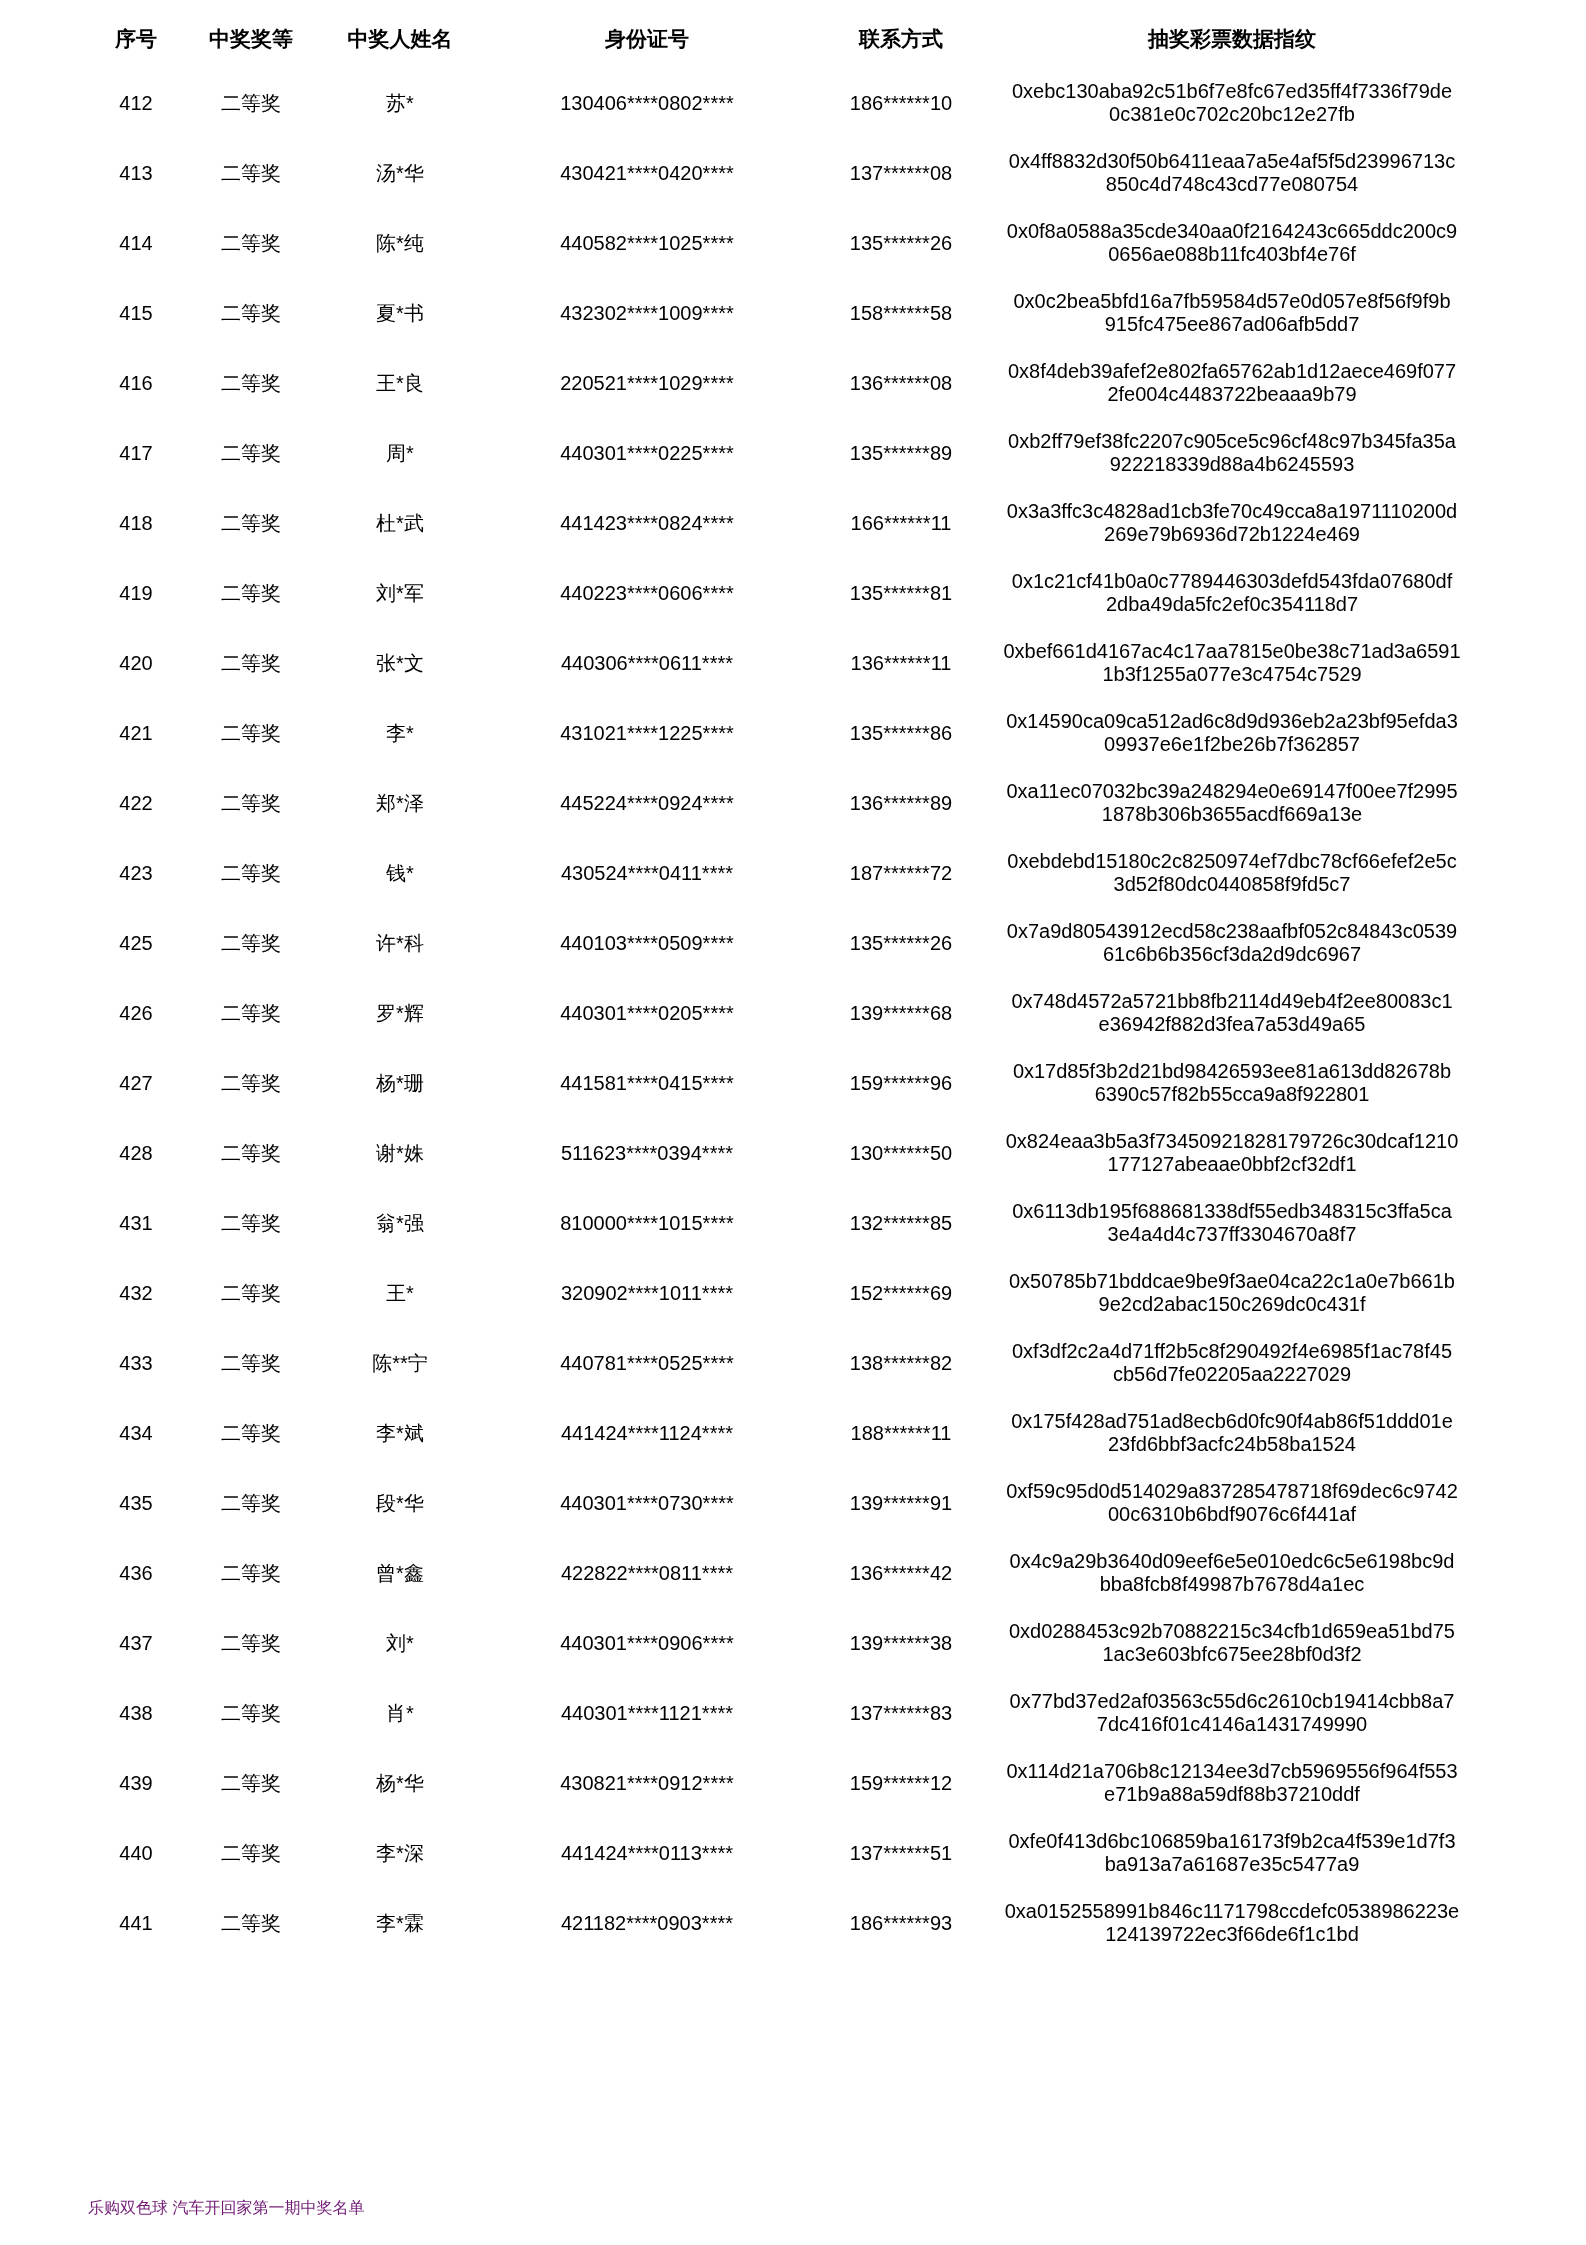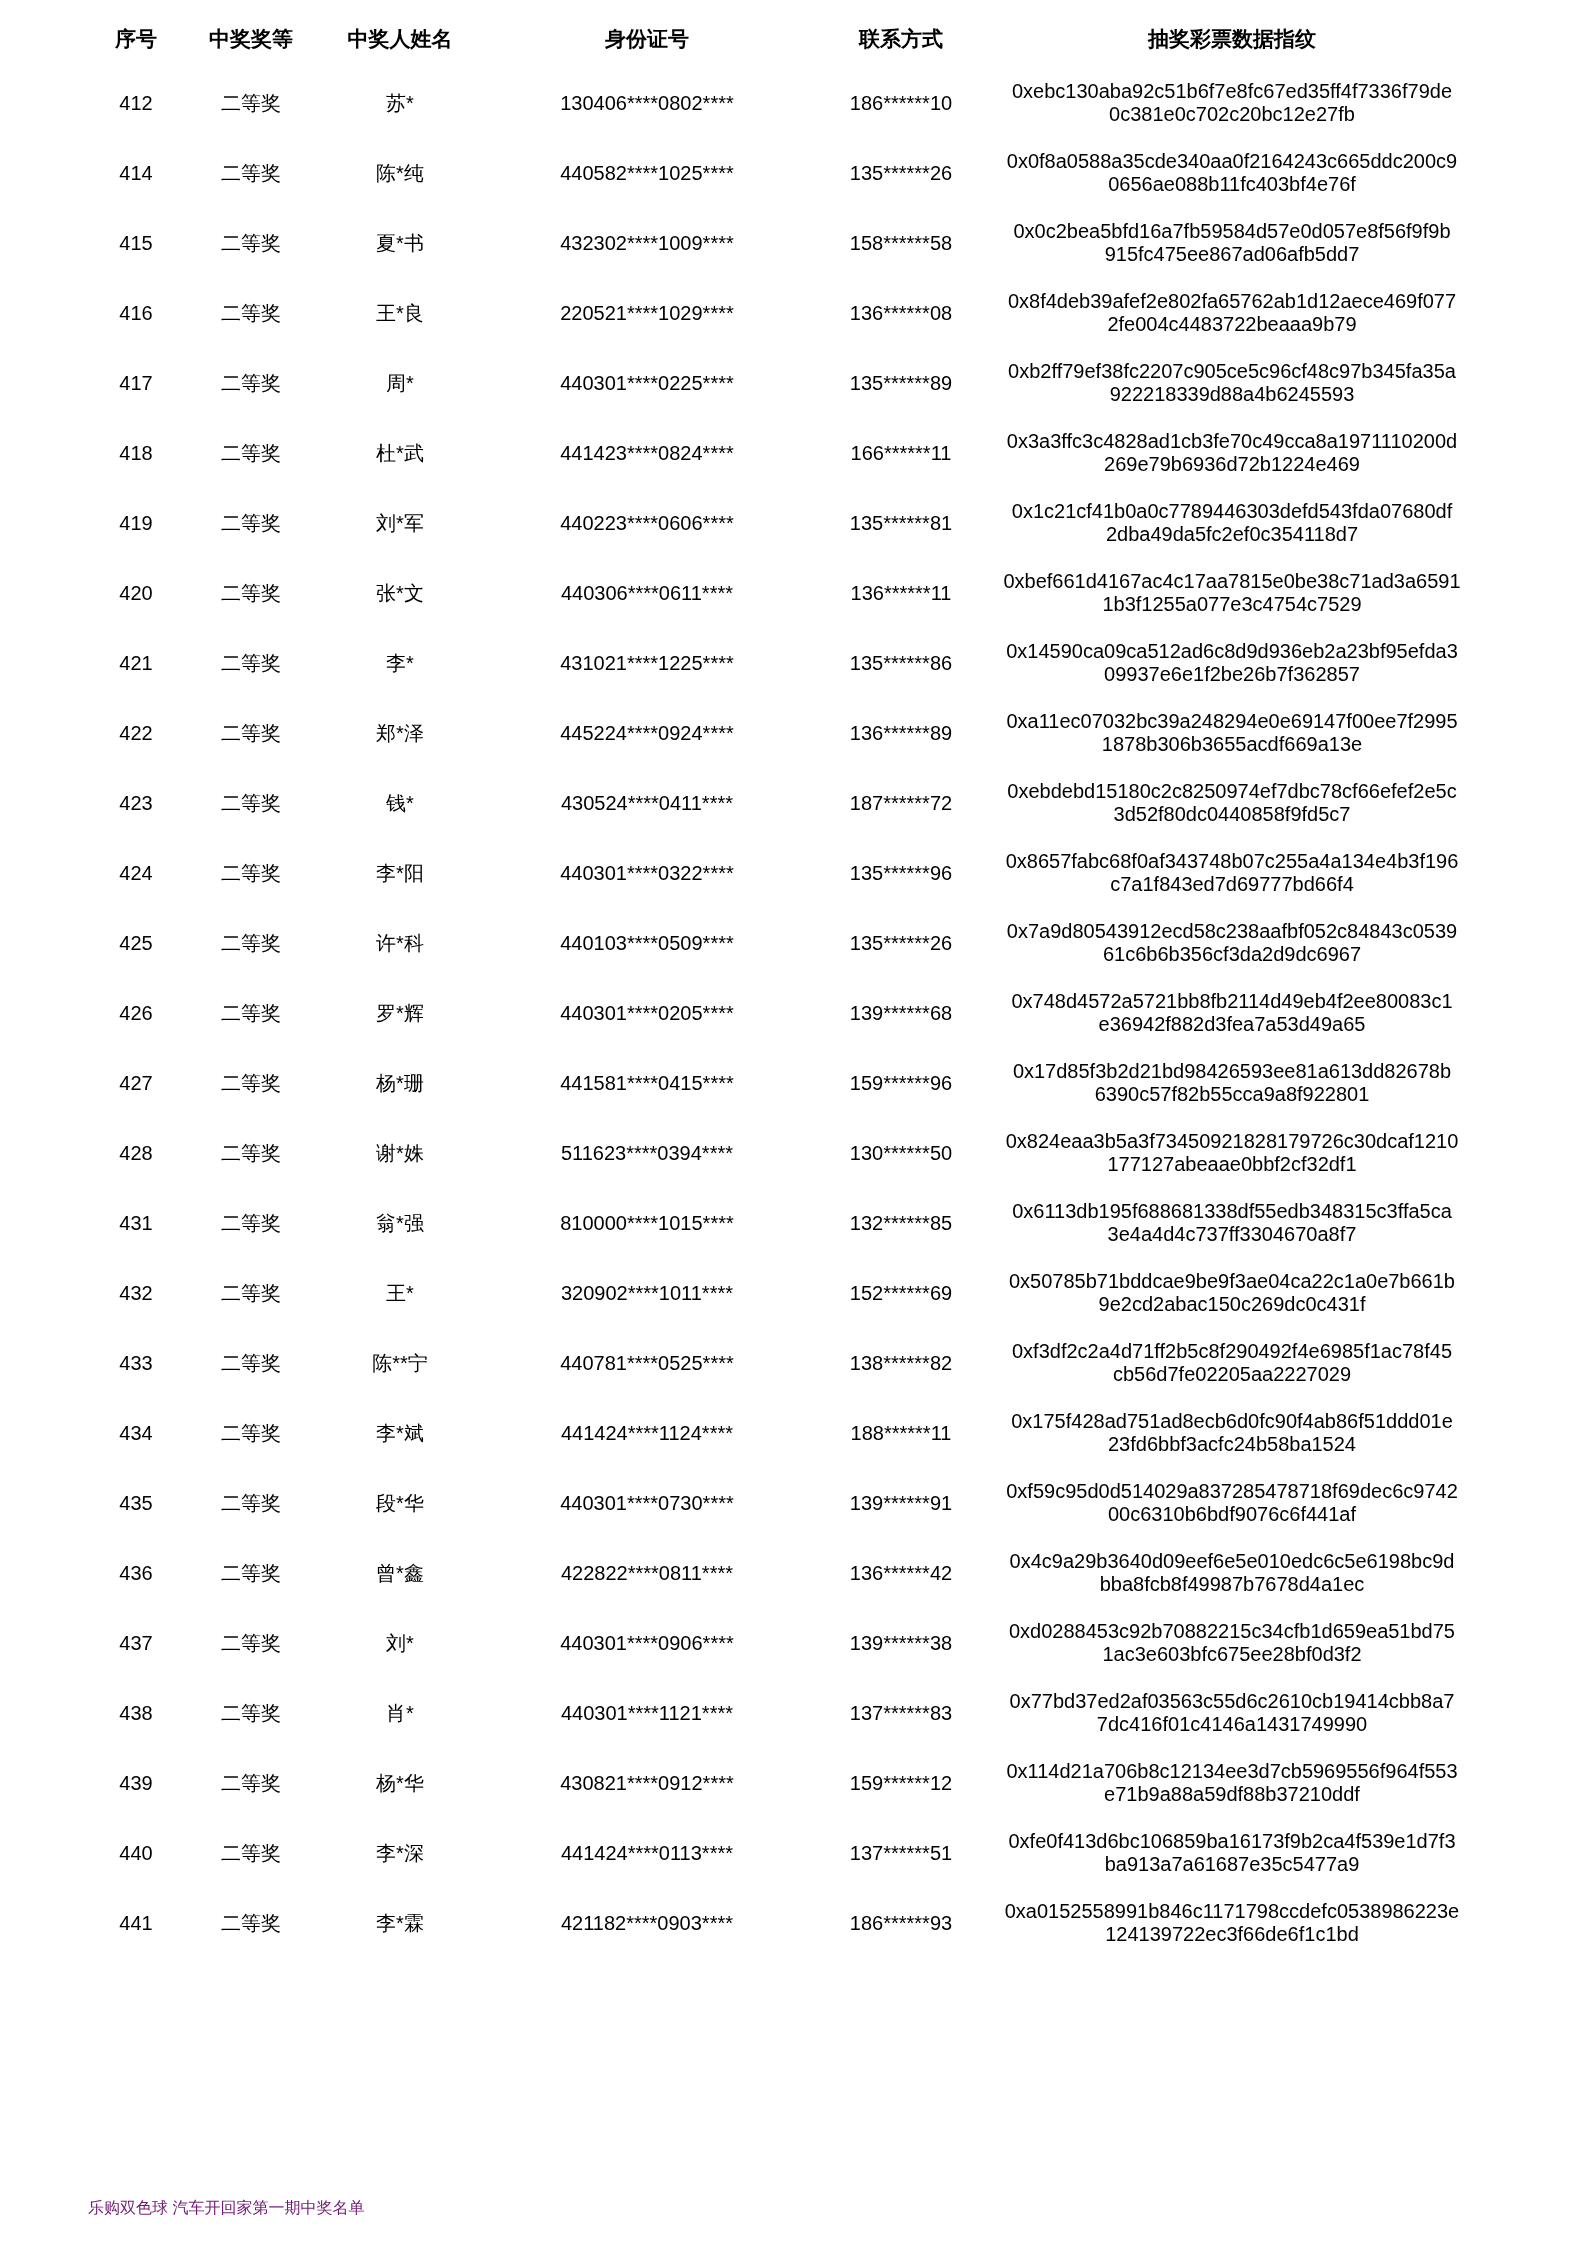--- a/index.html
+++ b/index.html
@@ -85,20 +85,31 @@
     <td class="c-prize">二等奖</td>
     <td class="c-name">苏*</td>
     <td class="c-id">130406****0802****</td>
     <td class="c-phone">186******10</td>
     <td class="c-fp">
       <span>0xebc130aba92c51b6f7e8fc67ed35ff4f7336f79de</span><br>
       <span>0c381e0c702c20bc12e27fb</span>
     </td>
   </tr>
 
+  <tr>
+    <td class="c-serial">413</td>
+    <td class="c-prize">二等奖</td>
+    <td class="c-name">汤*华</td>
+    <td class="c-id">430421****0420****</td>
+    <td class="c-phone">137******08</td>
+    <td class="c-fp">
+      <span>0x4ff8832d30f50b6411eaa7a5e4af5f5d23996713c</span><br>
+      <span>850c4d748c43cd77e080754</span>
+    </td>
+  </tr>
 
   <tr>
     <td class="c-serial">414</td>
     <td class="c-prize">二等奖</td>
     <td class="c-name">陈*纯</td>
     <td class="c-id">440582****1025****</td>
     <td class="c-phone">135******26</td>
     <td class="c-fp">
       <span>0x0f8a0588a35cde340aa0f2164243c665ddc200c9</span><br>
       <span>0656ae088b11fc403bf4e76f</span>
@@ -206,31 +217,20 @@
     <td class="c-prize">二等奖</td>
     <td class="c-name">钱*</td>
     <td class="c-id">430524****0411****</td>
     <td class="c-phone">187******72</td>
     <td class="c-fp">
       <span>0xebdebd15180c2c8250974ef7dbc78cf66efef2e5c</span><br>
       <span>3d52f80dc0440858f9fd5c7</span>
     </td>
   </tr>
 
-  <tr>
-    <td class="c-serial">424</td>
-    <td class="c-prize">二等奖</td>
-    <td class="c-name">李*阳</td>
-    <td class="c-id">440301****0322****</td>
-    <td class="c-phone">135******96</td>
-    <td class="c-fp">
-      <span>0x8657fabc68f0af343748b07c255a4a134e4b3f196</span><br>
-      <span>c7a1f843ed7d69777bd66f4</span>
-    </td>
-  </tr>
 
   <tr>
     <td class="c-serial">425</td>
     <td class="c-prize">二等奖</td>
     <td class="c-name">许*科</td>
     <td class="c-id">440103****0509****</td>
     <td class="c-phone">135******26</td>
     <td class="c-fp">
       <span>0x7a9d80543912ecd58c238aafbf052c84843c0539</span><br>
       <span>61c6b6b356cf3da2d9dc6967</span>

